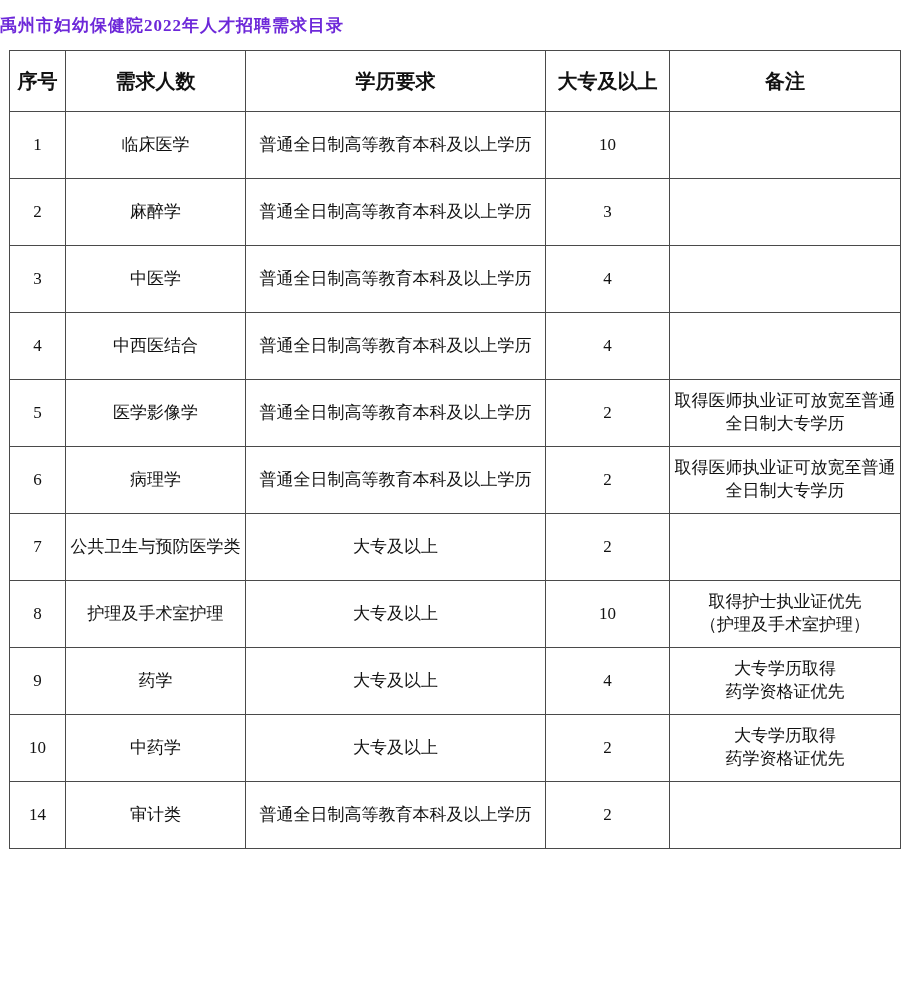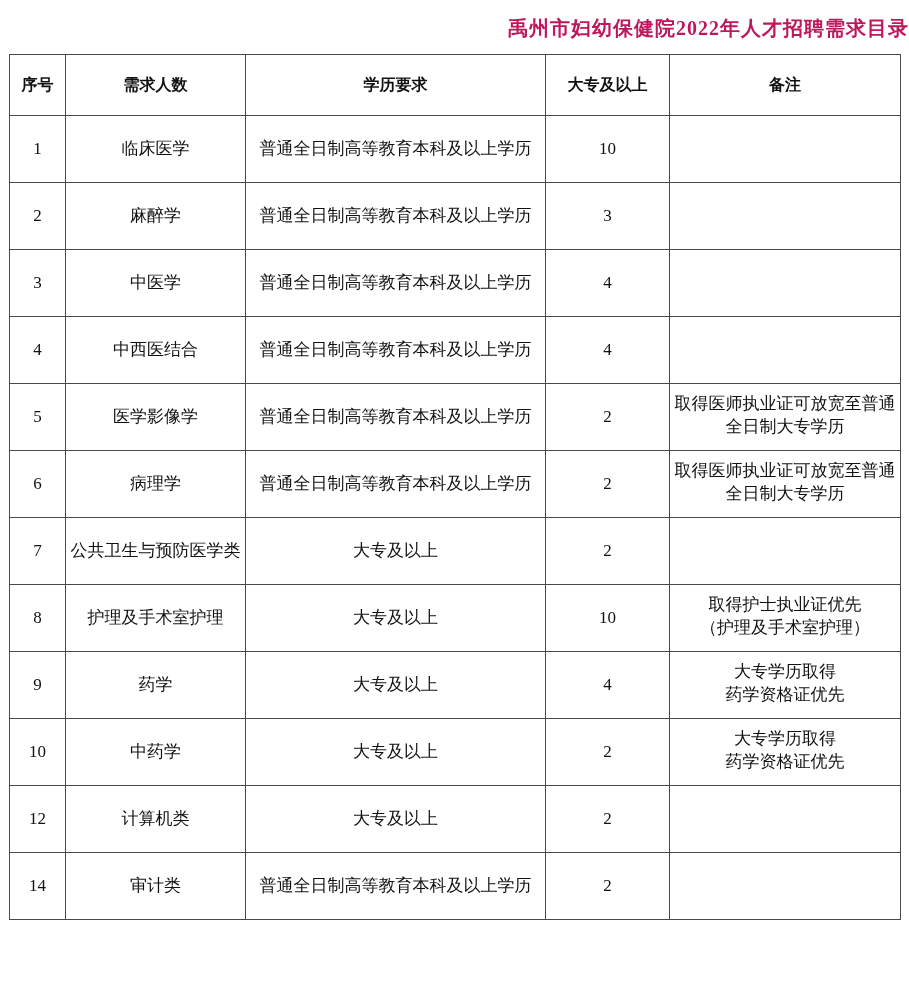--- a/index.html
+++ b/index.html
@@ -15,63 +15,62 @@
     overflow: hidden;
   }
   .page {
     width: 909px;
     height: 1000px;
     box-sizing: border-box;
     padding: 0;
     position: relative;
   }
   .doc-title {
-    text-align: right;
-    font-size: 20px;
+    text-align: left;
+    font-size: 17px;
     font-weight: bold;
     letter-spacing: 1px;
     padding: 16px 0 14px 0;
     line-height: 1.2;
-    color: #be185d;
+    color: #6d28d9;
   }
   table.req-table {
     border-collapse: collapse;
     width: 891px;
     margin: 0 9px;
     table-layout: fixed;
   }
   table.req-table td, table.req-table th {
     border: 1px solid #4a4a4a;
     text-align: center;
     vertical-align: middle;
     font-size: 17px;
     color: #111111;
     padding: 4px 2px;
     line-height: 1.35;
     word-break: break-all;
   }
   table.req-table thead td {
     font-weight: bold;
-    font-size: 16px;
+    font-size: 20px;
     height: 52px;
     font-family: Liberation Serif, serif;
   }
   col.c-no    { width: 56px; }
   col.c-major { width: 180px; }
   col.c-edu   { width: 300px; }
   col.c-num   { width: 124px; }
   col.c-note  { width: 231px; }
 
   tbody td {
     height: 58px;
   }
   td.note-cell {
     font-size: 16.5px;
     line-height: 1.35;
-    font-family: Liberation Mono, monospace;
   }
   td.num-cell {
     font-size: 17px;
   }
   .cell-lines span {
     display: block;
   }
 </style>
 </head>
 <body>
@@ -177,27 +176,20 @@
           <td>大专及以上</td>
           <td class="num-cell">2</td>
           <td class="note-cell">
             <div class="cell-lines">
               <span>大专学历取得</span>
               <span>药学资格证优先</span>
             </div>
           </td>
         </tr>
         <tr>
-          <td>12</td>
-          <td>计算机类</td>
-          <td>大专及以上</td>
-          <td class="num-cell">2</td>
-          <td class="note-cell"></td>
-        </tr>
-        <tr>
           <td>14</td>
           <td>审计类</td>
           <td>普通全日制高等教育本科及以上学历</td>
           <td class="num-cell">2</td>
           <td class="note-cell"></td>
         </tr>
       </tbody>
   </table>
 
 </div>

